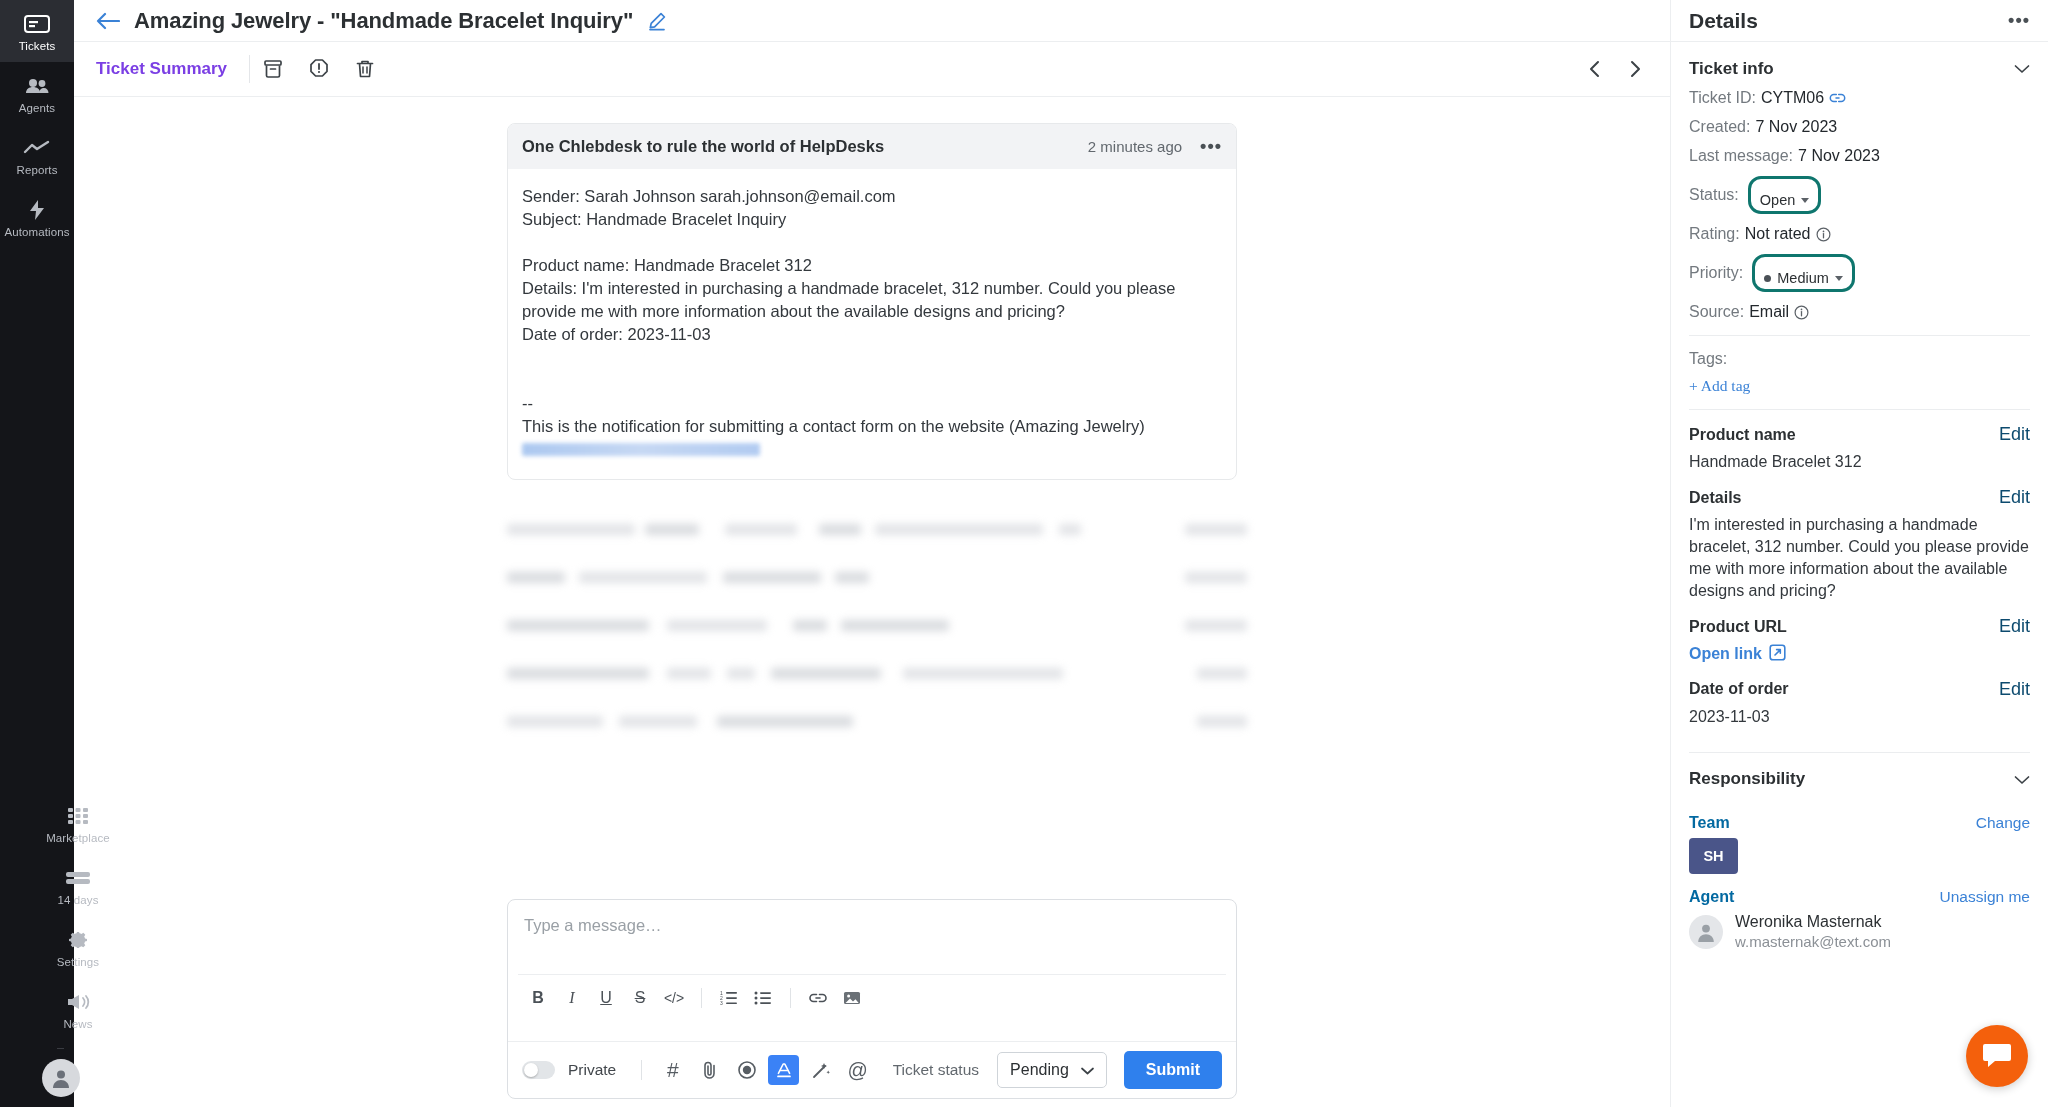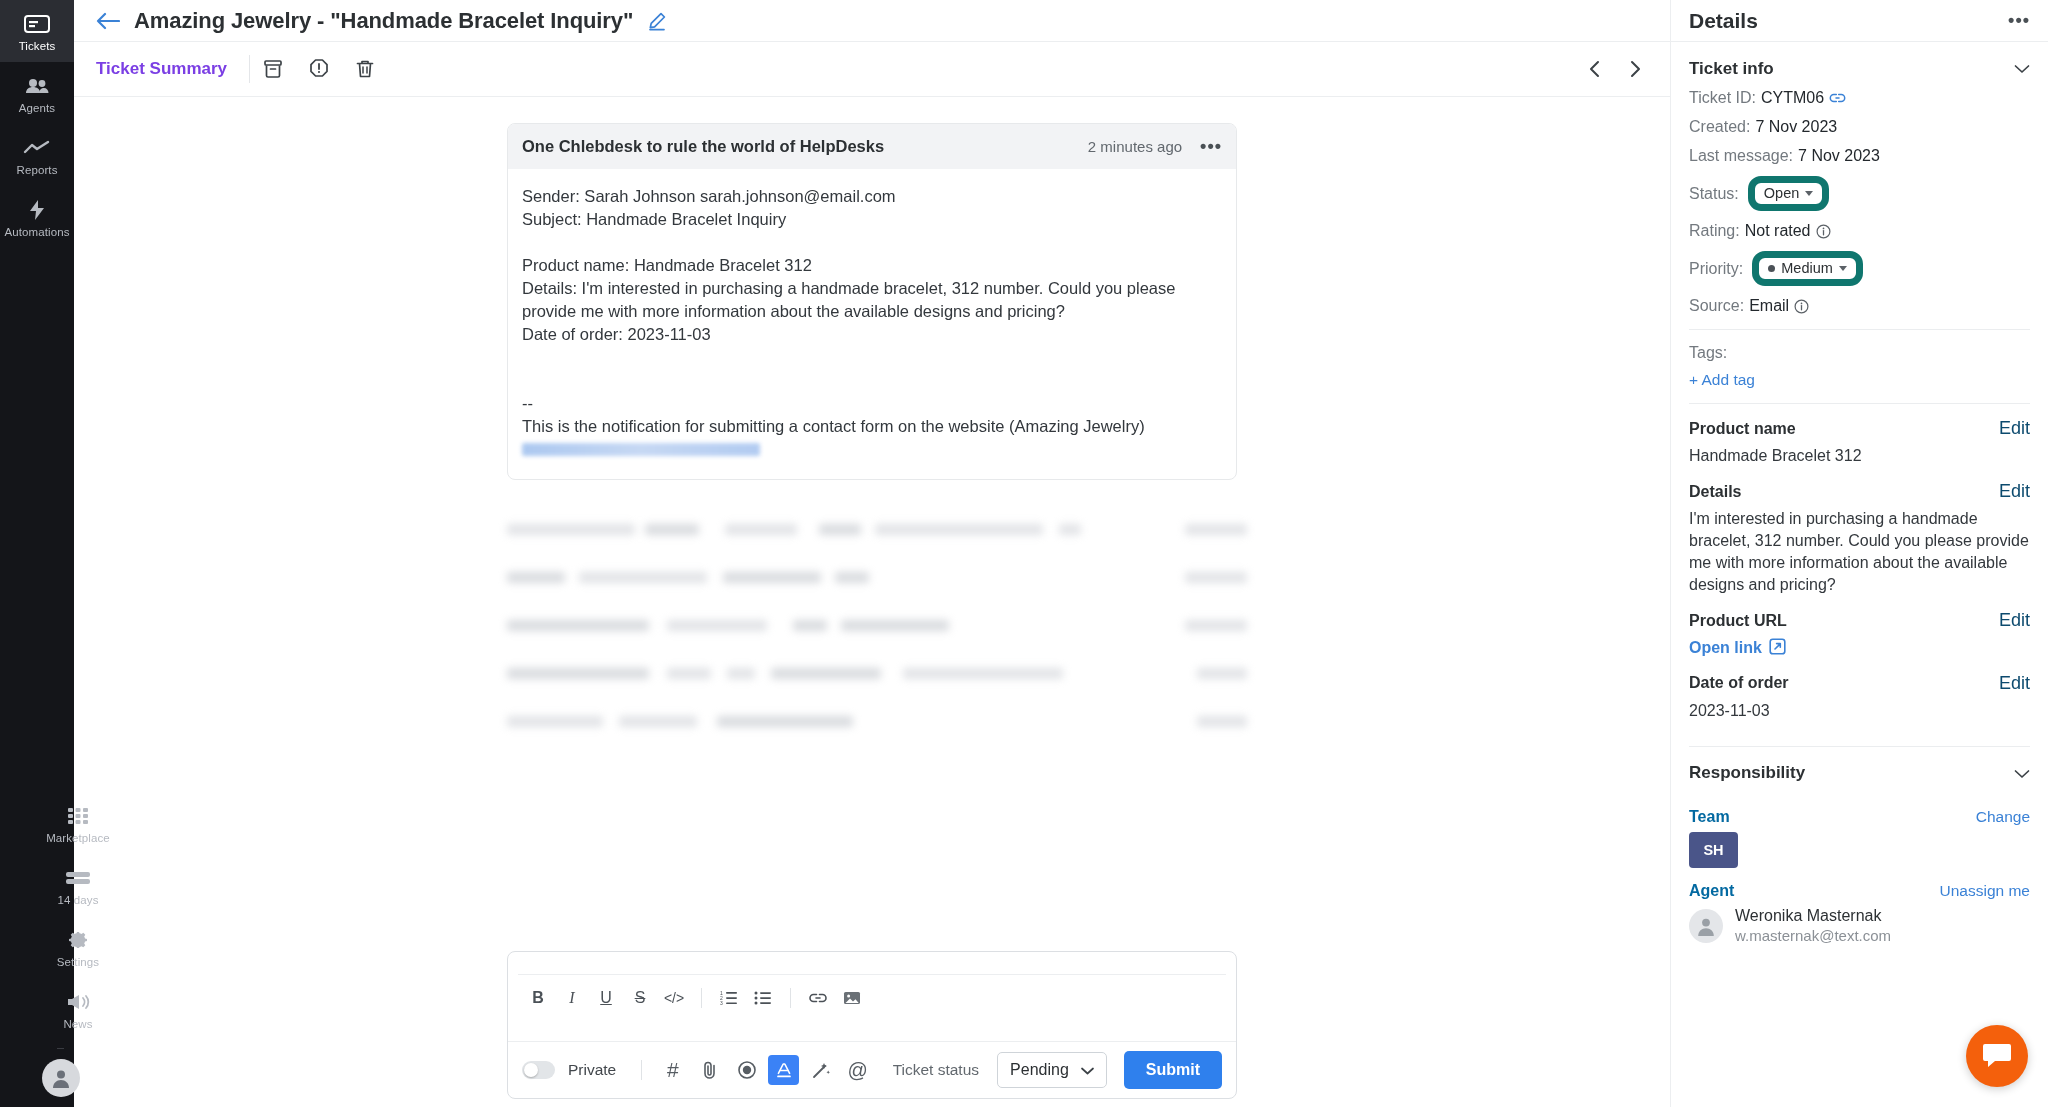--- a/index.html
+++ b/index.html
@@ -146,29 +146,29 @@
   .sec-head {
     display: flex; align-items: center; padding: 16px 0 10px;
   }
   .sec-head h3 { font-size: 17px; font-weight: 700; color: #2c3033; }
   .chev { margin-left: auto; cursor: pointer; }
 
   .kv { font-size: 16px; color: #2c3033; margin-bottom: 11px; display: flex; align-items: center; flex-wrap: wrap; }
   .k { color: #73797f; margin-right: 5px; }
   .v { color: #23282d; }
   .pill {
-    border: 7px solid #0f766e; border-radius: 13px; padding: 2px 9px 3px;
+    border: 3px solid #0f766e; border-radius: 13px; padding: 13px 9px 3px;
     font-size: 14.5px; display: inline-flex; align-items: center; gap: 6px;
     cursor: pointer; margin-left: 4px; color: #2c3033;
   }
   .dot { width: 7px; height: 7px; border-radius: 50%; background: #4b5157; display: inline-block; }
   .caret { width: 0; height: 0; border-left: 4px solid transparent; border-right: 4px solid transparent; border-top: 5px solid #5b6167; }
   .hr { height: 1px; background: #ebedef; margin: 14px 0; }
   .tags-label { color: #73797f; font-size: 16px; margin-bottom: 9px; }
-  .add-tag { color: #3b82d6; font-size: 15.5px; cursor: pointer; }
+  .add-tag { color: #3b82d6; font-size: 15.5px; cursor: pointer; font-family: Liberation Serif, serif; }
   .field-head { display: flex; align-items: center; margin: 14px 0 6px; }
   .field-head b { font-size: 16px; font-weight: 700; color: #2c3033; }
   .edit-link { margin-left: auto; color: #0c4a6e; font-size: 18px; cursor: pointer; }
   .field-val { font-size: 16px; color: #33383d; line-height: 22px; }
   .open-link { color: #3b82d6; font-size: 16px; font-weight: 700; cursor: pointer; display: inline-flex; align-items: center; gap: 7px; }
 
   .resp-row { display: flex; align-items: center; margin: 14px 0 6px; }
   .resp-row b { font-size: 16px; font-weight: 700; color: #0369a1; }
   .resp-link { margin-left: auto; color: #3b82d6; font-size: 15.5px; cursor: pointer; }
   .person { display: flex; align-items: center; gap: 12px; margin-bottom: 4px; }
@@ -431,20 +431,21 @@
               <span class="sp" style="width:20px"></span>
             <span class="gb" style="width:136px;background:#b9bdc4"></span>
             <span class="gb" style="width:50px;margin-left:auto"></span>
           </div>
         </div>
       </div>
     </div>
 
     <div class="composer-area">
       <div class="composer">
+        <div class="composer-input">Type a message…</div>
 
         <div class="fmt-bar">
           <div class="fmt-btn" style="font-weight:700">B</div>
           <div class="fmt-btn" style="font-style:italic;font-family:'Liberation Serif',serif">I</div>
           <div class="fmt-btn" style="text-decoration:underline">U</div>
           <div class="fmt-btn" style="text-decoration:line-through">S</div>
           <div class="fmt-btn" style="font-size:14px">&lt;/&gt;</div>
           <div class="fmt-sep"></div>
           <div class="fmt-btn">
             <svg width="18" height="16" viewBox="0 0 18 16">

